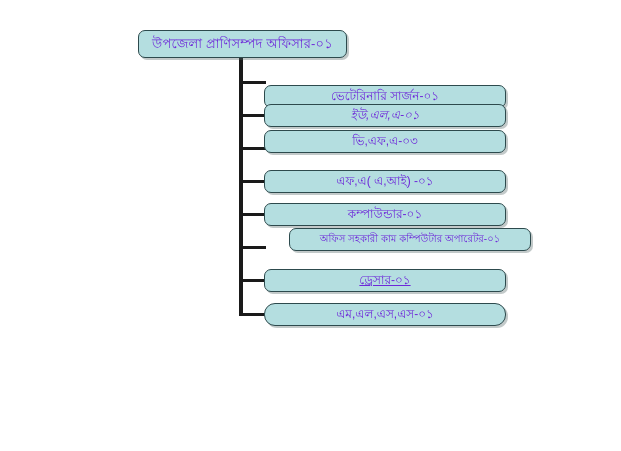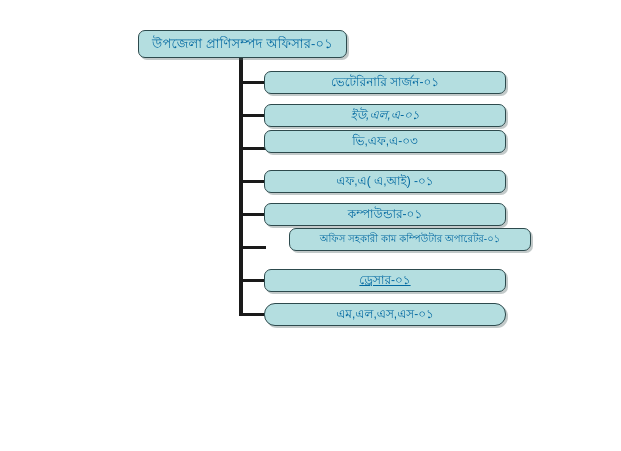--- a/index.html
+++ b/index.html
@@ -26,21 +26,21 @@
   
   .node {
     position: absolute;
     box-sizing: border-box;
     background: #b4dee0;
     border: 1.6px solid #2d4a4d;
     border-radius: 7px;
     display: flex;
     align-items: center;
     justify-content: center;
-    color: #0369a1;
+    color: #6d28d9;
     text-align: center;
     line-height: 1.05;
     white-space: nowrap;
     box-shadow: 2px 2px 0 rgba(80, 100, 100, 0.35);
   }
 
   
   .node.root {
     left: 138px;
     top: 30px;
@@ -51,21 +51,21 @@
   }
 
   
   .node.child {
     left: 264px;
     width: 242px;
     height: 23px;
     font-size: 12px;
   }
 
-  .node.child.c0 { top: 71px; }
+  .node.child.c0 { top: 85px; }
   .node.child.c1 { top: 104px; font-style: italic; }
   .node.child.c2 { top: 130px; }
   .node.child.c3 { top: 170px; }
   .node.child.c4 { top: 203px; }
   .node.child.c5 { top: 228px; font-size: 10px; margin-left: 25px; }
   .node.child.c6 { top: 269px; text-decoration: underline; }
   .node.child.c7 { top: 303px; border-radius: 11px; }
 
   
   .connector {

